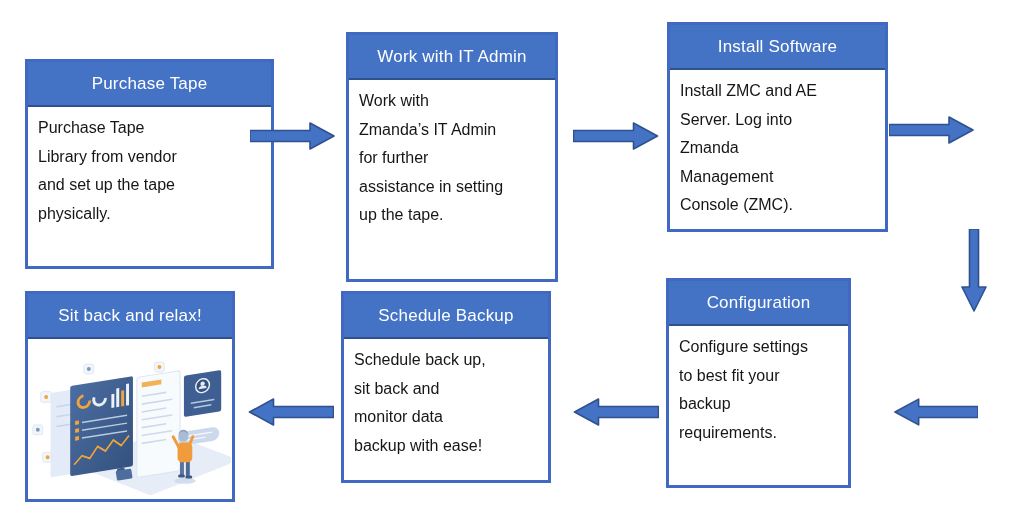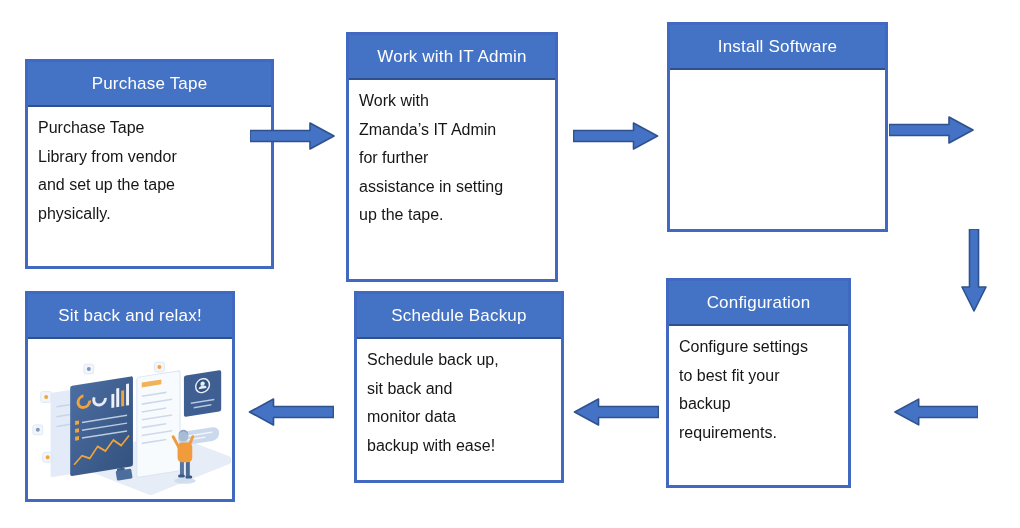--- a/index.html
+++ b/index.html
@@ -39,21 +39,21 @@
   .illustration-wrap {
     padding-top: 2px;
     display: flex;
     justify-content: center;
   }
   
   #box-purchase   { left: 25px;  top: 22px;  width: 249px; height: 210px; margin-top: 37px; }
   #box-itadmin    { left: 346px; top: 32px;  width: 212px; height: 250px; }
   #box-install    { left: 667px; top: 22px;  width: 221px; height: 210px; }
   #box-config     { left: 666px; top: 278px; width: 185px; height: 210px; }
-  #box-schedule   { left: 354px; top: 291px; width: 210px; height: 192px; }
+  #box-schedule   { left: 341px; top: 291px; width: 210px; height: 192px; }
   #box-relax      { left: 25px;  top: 291px; width: 210px; height: 211px; text-align: center; }
   
   #arrow-r1   { left: 250px; top: 121px; }
   #arrow-r2   { left: 573px; top: 121px; }
   #arrow-r3   { left: 889px; top: 115px; }
   #arrow-down { left: 960px; top: 229px; }
   #arrow-l1   { left: 893px; top: 397px; }
   #arrow-l2   { left: 572px; top: 397px; }
   #arrow-l3   { left: 247px; top: 397px; }
 </style>
@@ -74,20 +74,25 @@
     <div class="step-header">Work with IT Admin</div>
     <div class="step-body">Work with
 Zmanda’s IT Admin
 for further
 assistance in setting
 up the tape.</div>
   </div>
 
   <div class="step" id="box-install">
     <div class="step-header">Install Software</div>
+    <div class="step-body">Install ZMC and AE
+Server. Log into
+Zmanda
+Management
+Console (ZMC).</div>
   </div>
 
   <div class="step" id="box-config">
     <div class="step-header">Configuration</div>
     <div class="step-body">Configure settings
 to best fit your
 backup
 requirements.</div>
   </div>
 

